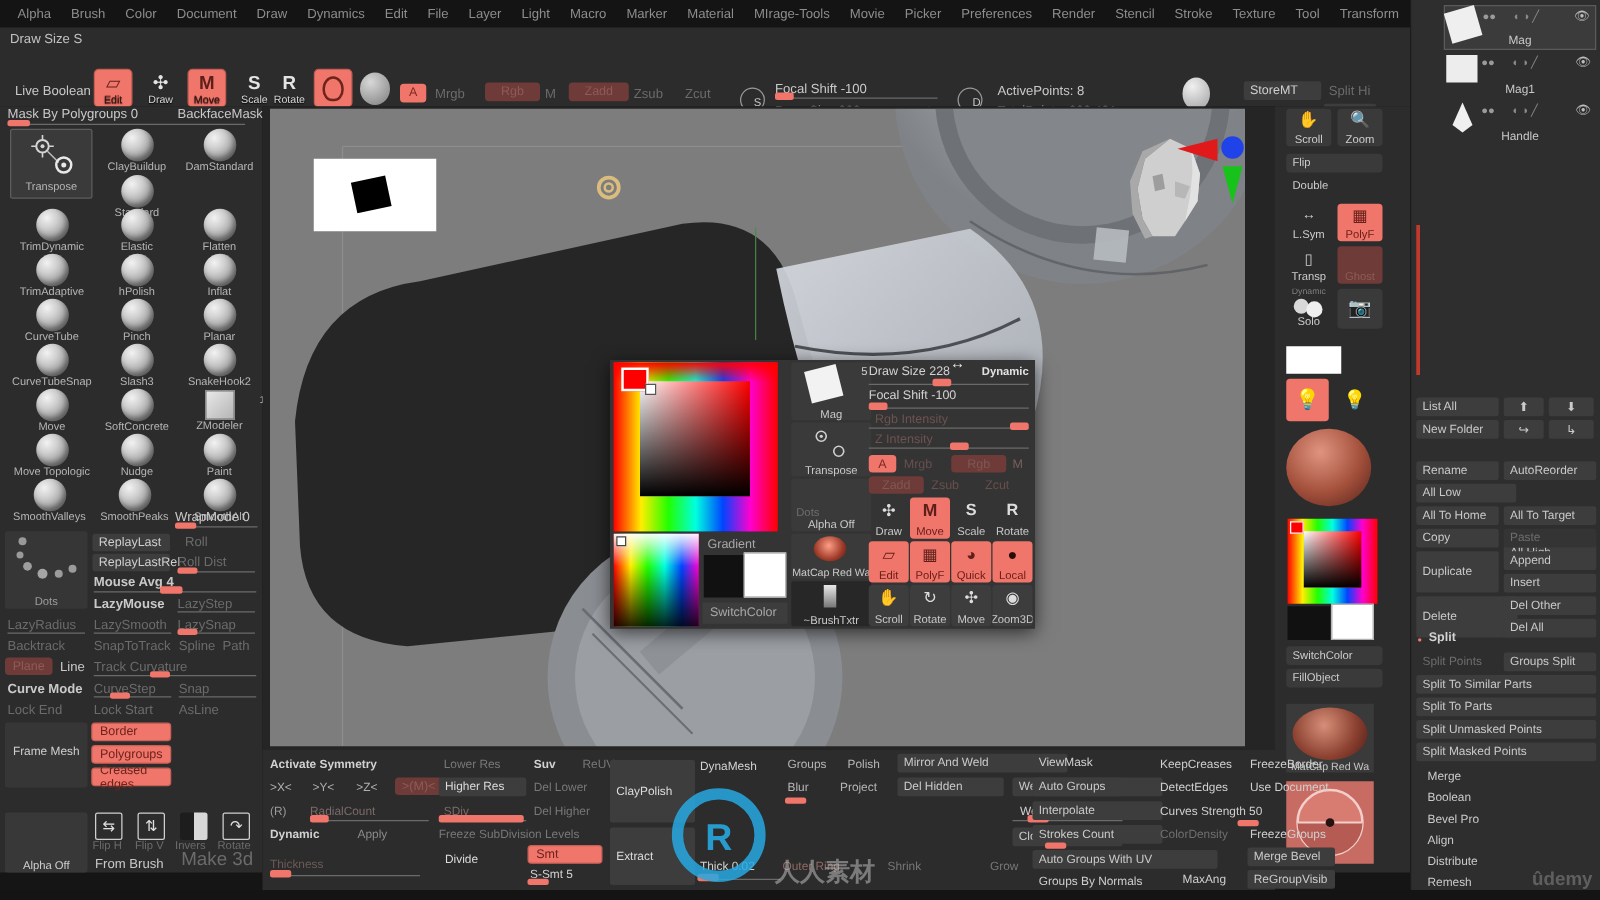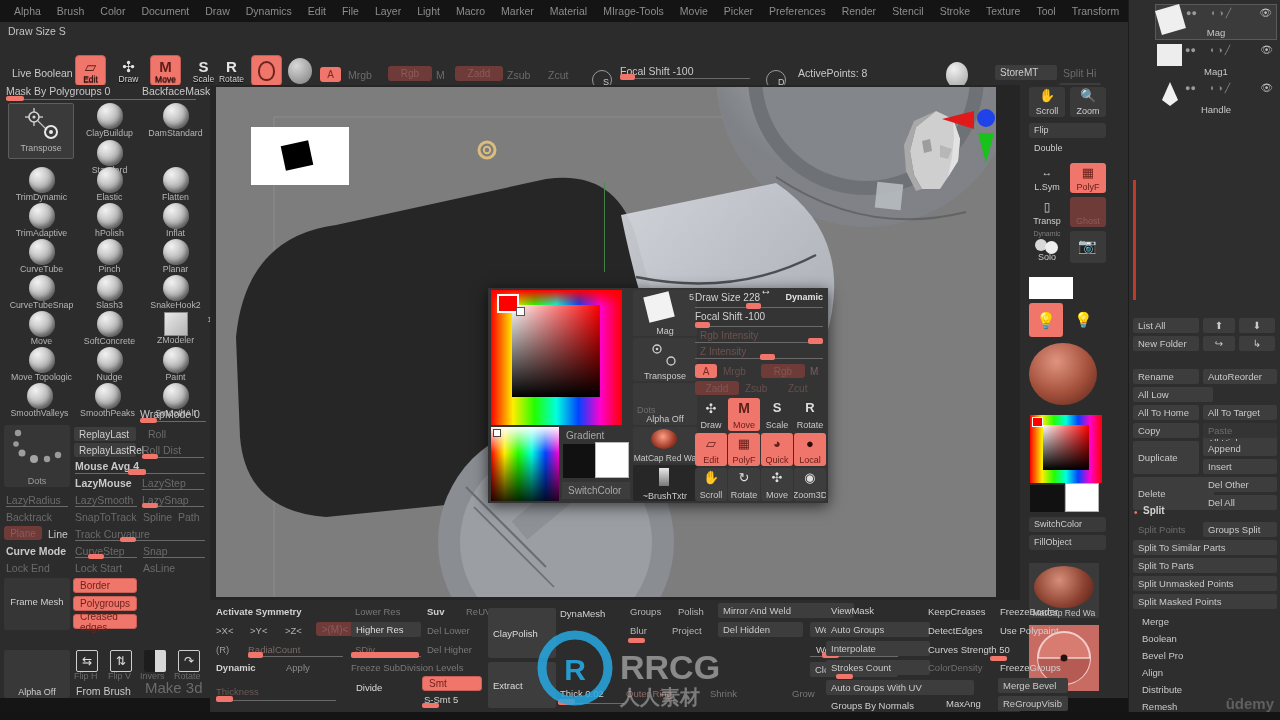--- a/index.html
+++ b/index.html
@@ -1008,31 +1008,30 @@
       <span>Groups By Normals</span>
       </div>
     <span class="bslbl" style="left:736px; top:98px; color:#cfcfcf;">MaxAng</span>
 
     <span class="bslbl" style="left:718px; top:6px; color:#cfcfcf;">KeepCreases</span>
     <span class="bslbl" style="left:718px; top:25px; color:#cfcfcf;">DetectEdges</span>
     <span class="bslbl" style="left:718px; top:44px; color:#cfcfcf;">Curves Strength 50</span>
     <div class="slider-knob" style="left:780px; top:56px; width:17px; height:5px;"></div>
     <span class="bslbl" style="left:718px; top:62px; color:#6f6f6f;">ColorDensity</span>
     <span class="bslbl" style="left:790px; top:6px; color:#cfcfcf;">FreezeBorder</span>
-    <span class="bslbl" style="left:790px; top:25px; color:#cfcfcf;">Use Polypaint</span>
+    <span class="bslbl" style="left:790px; top:25px; color:#cfcfcf;">Use Document</span>
     <span class="bslbl" style="left:790px; top:62px; color:#cfcfcf;">FreezeGroups</span>
     <div class="bsbtn" style="left:788px; top:78px; width:70px; height:15px;">
       <span>Merge Bevel</span>
       </div>
     <div class="bsbtn" style="left:788px; top:96px; width:70px; height:15px;">
       <span>ReGroupVisib</span>
       </div>
   </div>
 
   <svg class="wm" style="left:520px; top:630px;" width="110" height="80">
     <circle cx="55" cy="38" r="33" fill="none" stroke="#27a8e0" stroke-width="9" opacity=".85"></circle>
     <text x="55" y="50" font-size="30" font-weight="bold" fill="#27a8e0" text-anchor="middle" font-family="Liberation Sans, sans-serif" opacity=".9">R</text>
   </svg>
-  <span class="wm" style="left:620px; top:648px; font-size:34px; color:rgba(225,225,225,.52);">RRCG</span>
   <span class="wm" style="left:620px; top:684px; font-size:20px; color:rgba(220,220,220,.45);">人人素材</span>
 
   <div class="sbar"></div>
 </div>
 
 </body></html>

